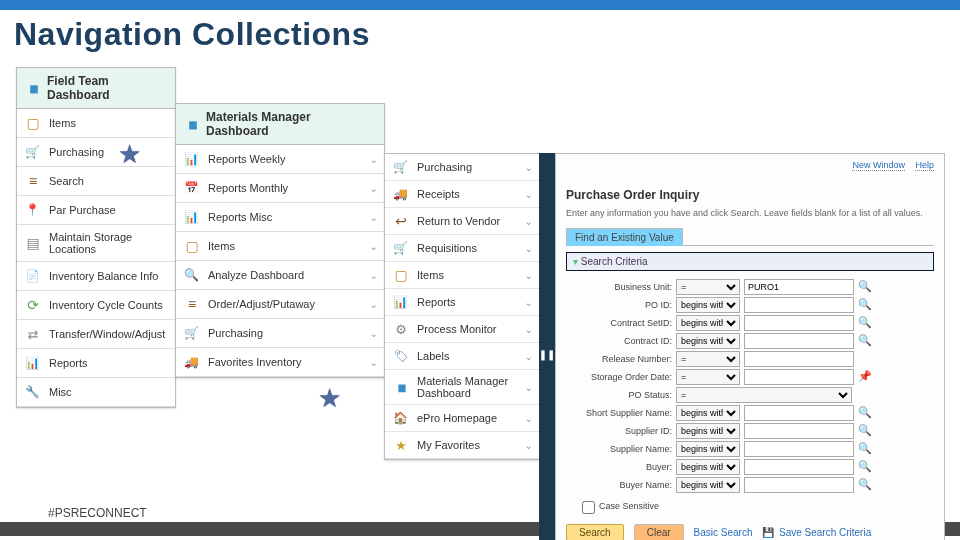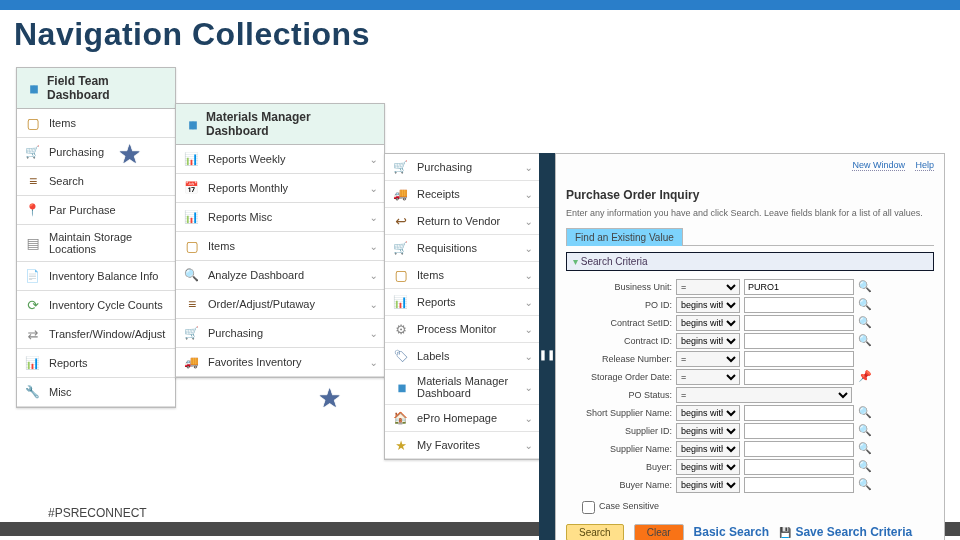--- a/index.html
+++ b/index.html
@@ -57,22 +57,22 @@
   .fld { display:flex; align-items:center; margin:2px 0; gap:4px; }
   .fld label { width:106px; text-align:right; font-size:9px; color:#444; }
   .fld select { font-size:9px; height:16px; border:1px solid #aaa; background:#f6f6f6; width:64px; }
   .fld input[type="text"] { font-size:9px; height:16px; border:1px solid #aaa; padding:0 3px; width:110px; }
   .fld .lookup { color:#6a8; font-size:11px; cursor:pointer; }
   .fld .pin { color:#c44; font-size:11px; cursor:pointer; }
   .cs-row { margin:8px 16px; font-size:9px; display:flex; align-items:flex-start; gap:4px; }
   .btns { display:flex; align-items:center; gap:10px; margin-top:10px; }
   .btn { font-size:10px; padding:2px 12px; cursor:pointer; border-radius:2px; }
   .btn-search { background:#ffe08a; border:1px solid #c7a93b; color:#5a4a10; }
-  .btn-clear { background:#f97316; border:1px solid #bbb; color:#444; }
-  .link { font-size:12px; color:#2a6db8; cursor:pointer;font-weight:bold; }
+  .btn-clear { background:#fdba74; border:1px solid #bbb; color:#444; }
+  .link { font-size:10px; color:#2a6db8; cursor:pointer; }
   .save-criteria { display:flex; align-items:center; gap:4px; }
 
   .footer { position:absolute; bottom:4px; left:0; width:100%; font-size:12px; color:#444; }
   .footer .tag { padding-left:48px; }
   .footer .bar { height:14px; background:#4a4a4a; margin-top:2px; }
 </style>
 </head>
 <body>
 
 <div class="topbar"></div>

